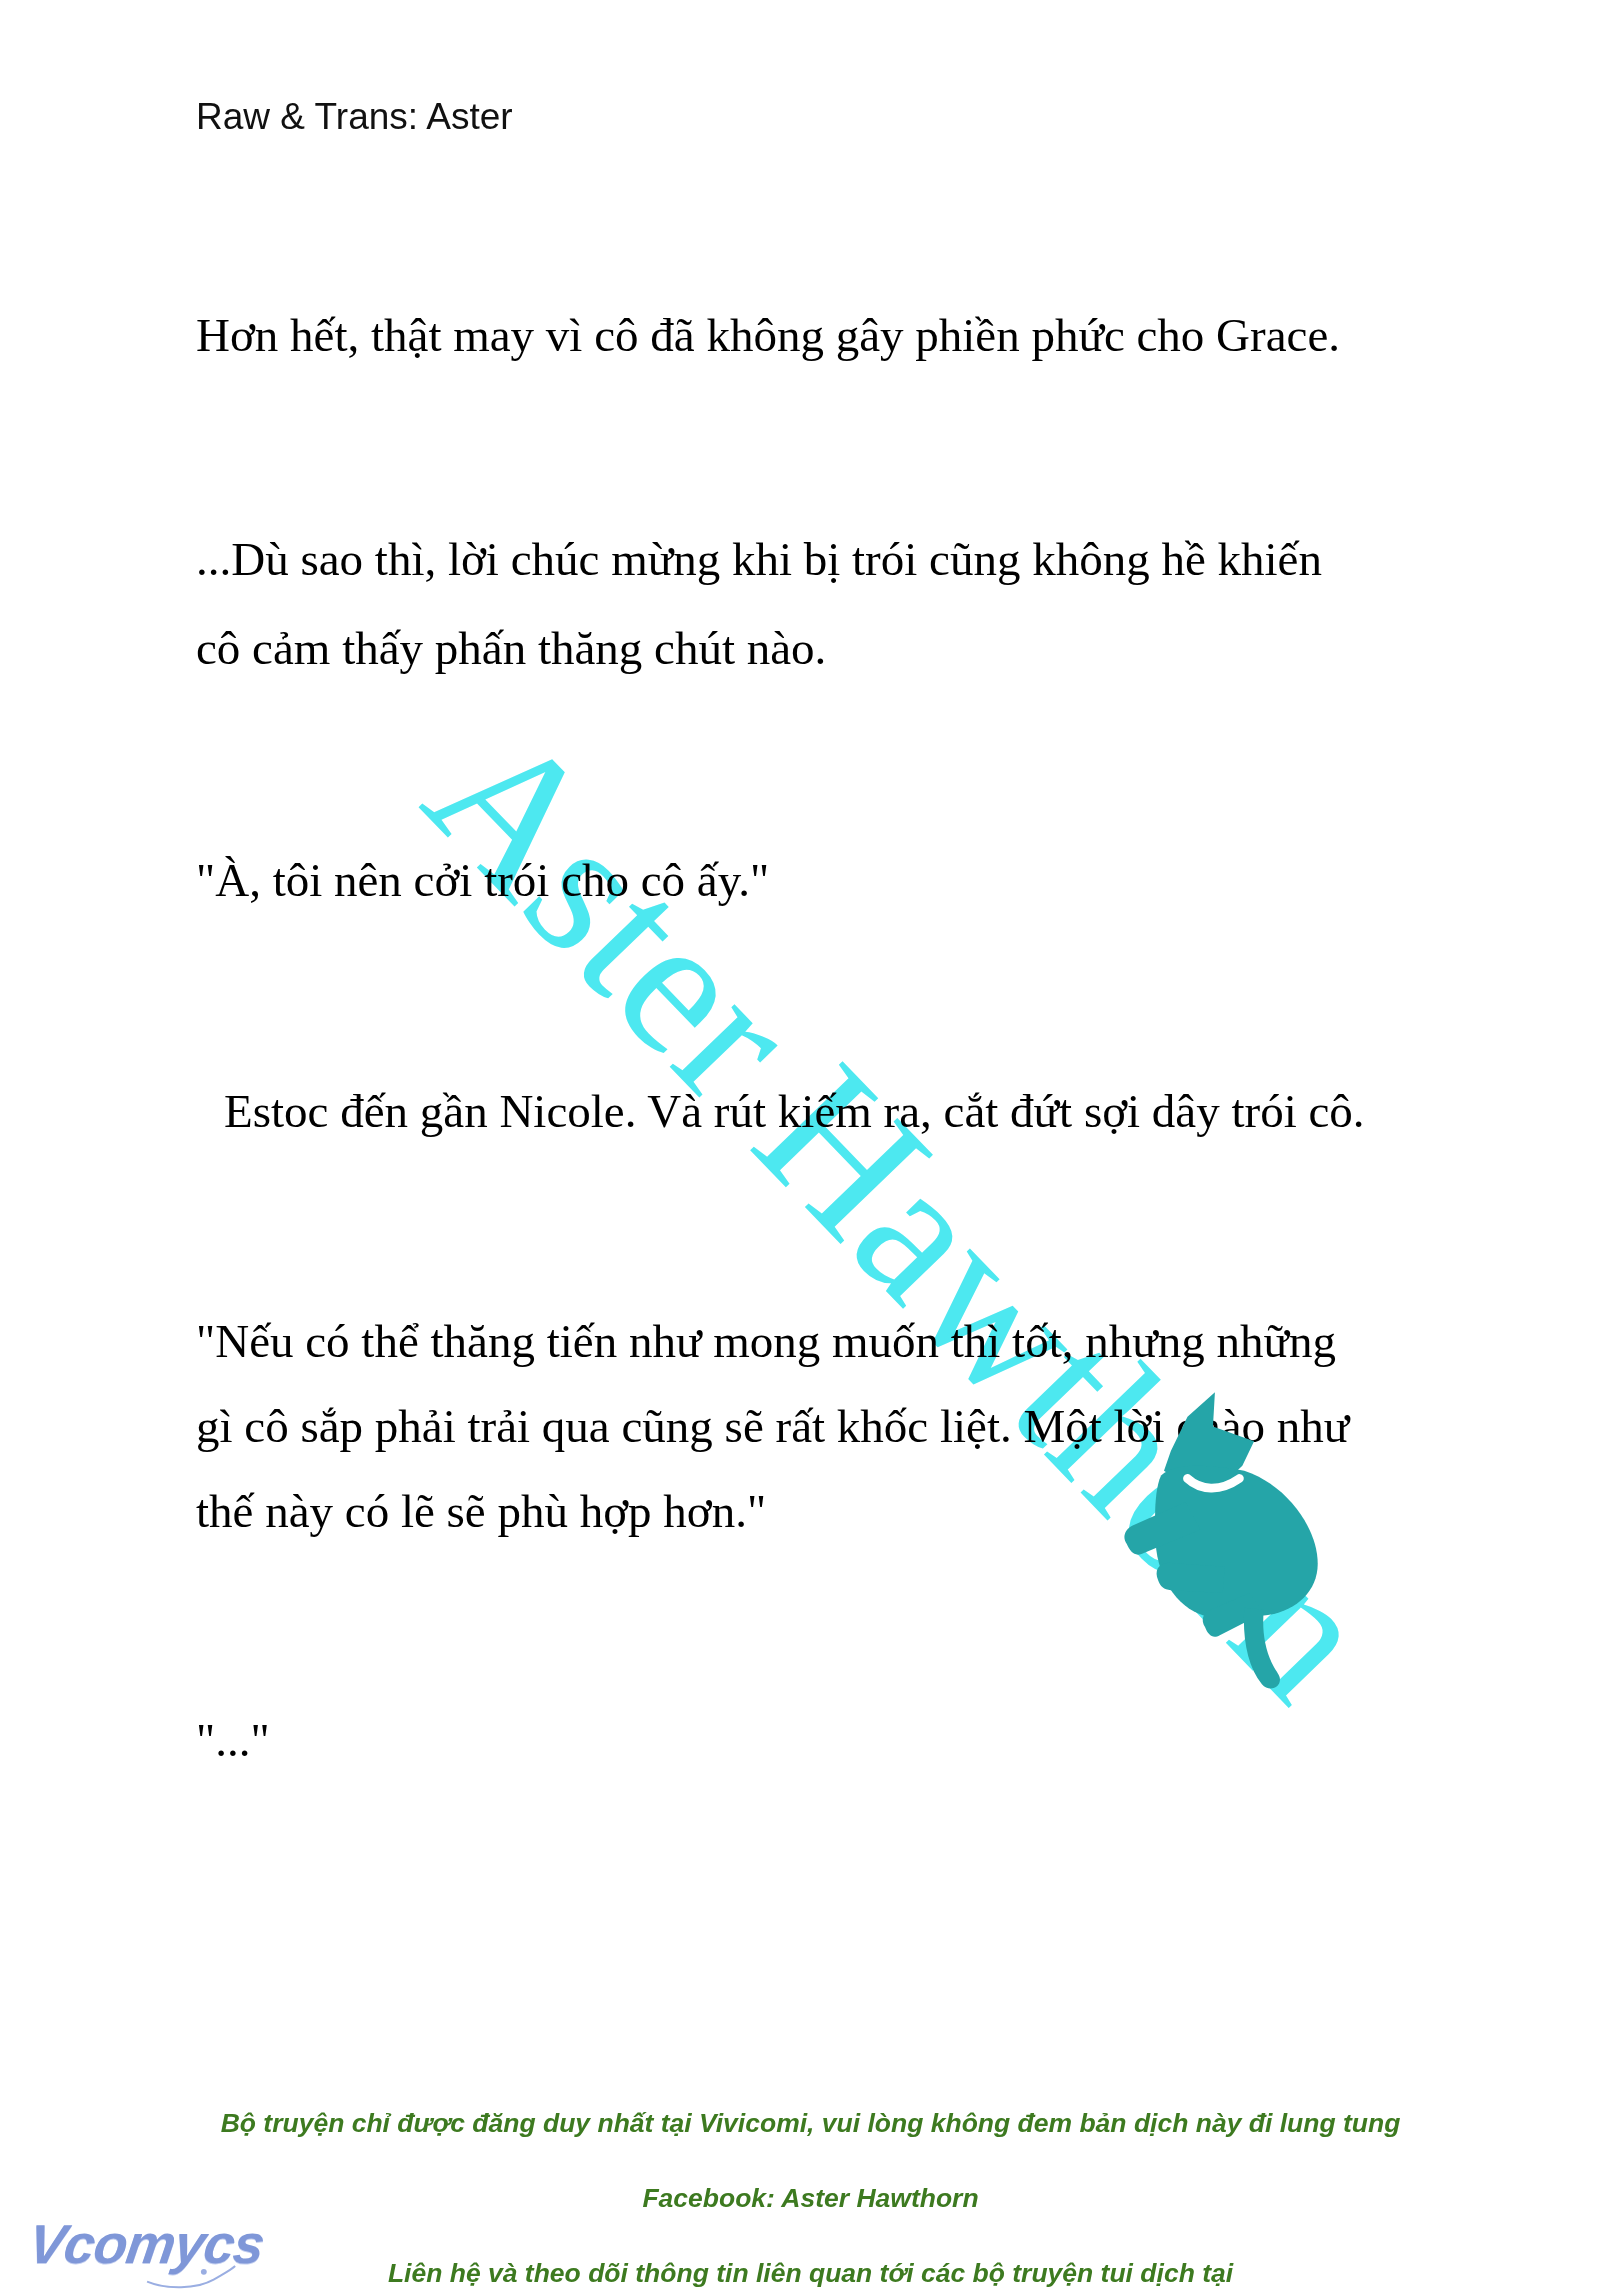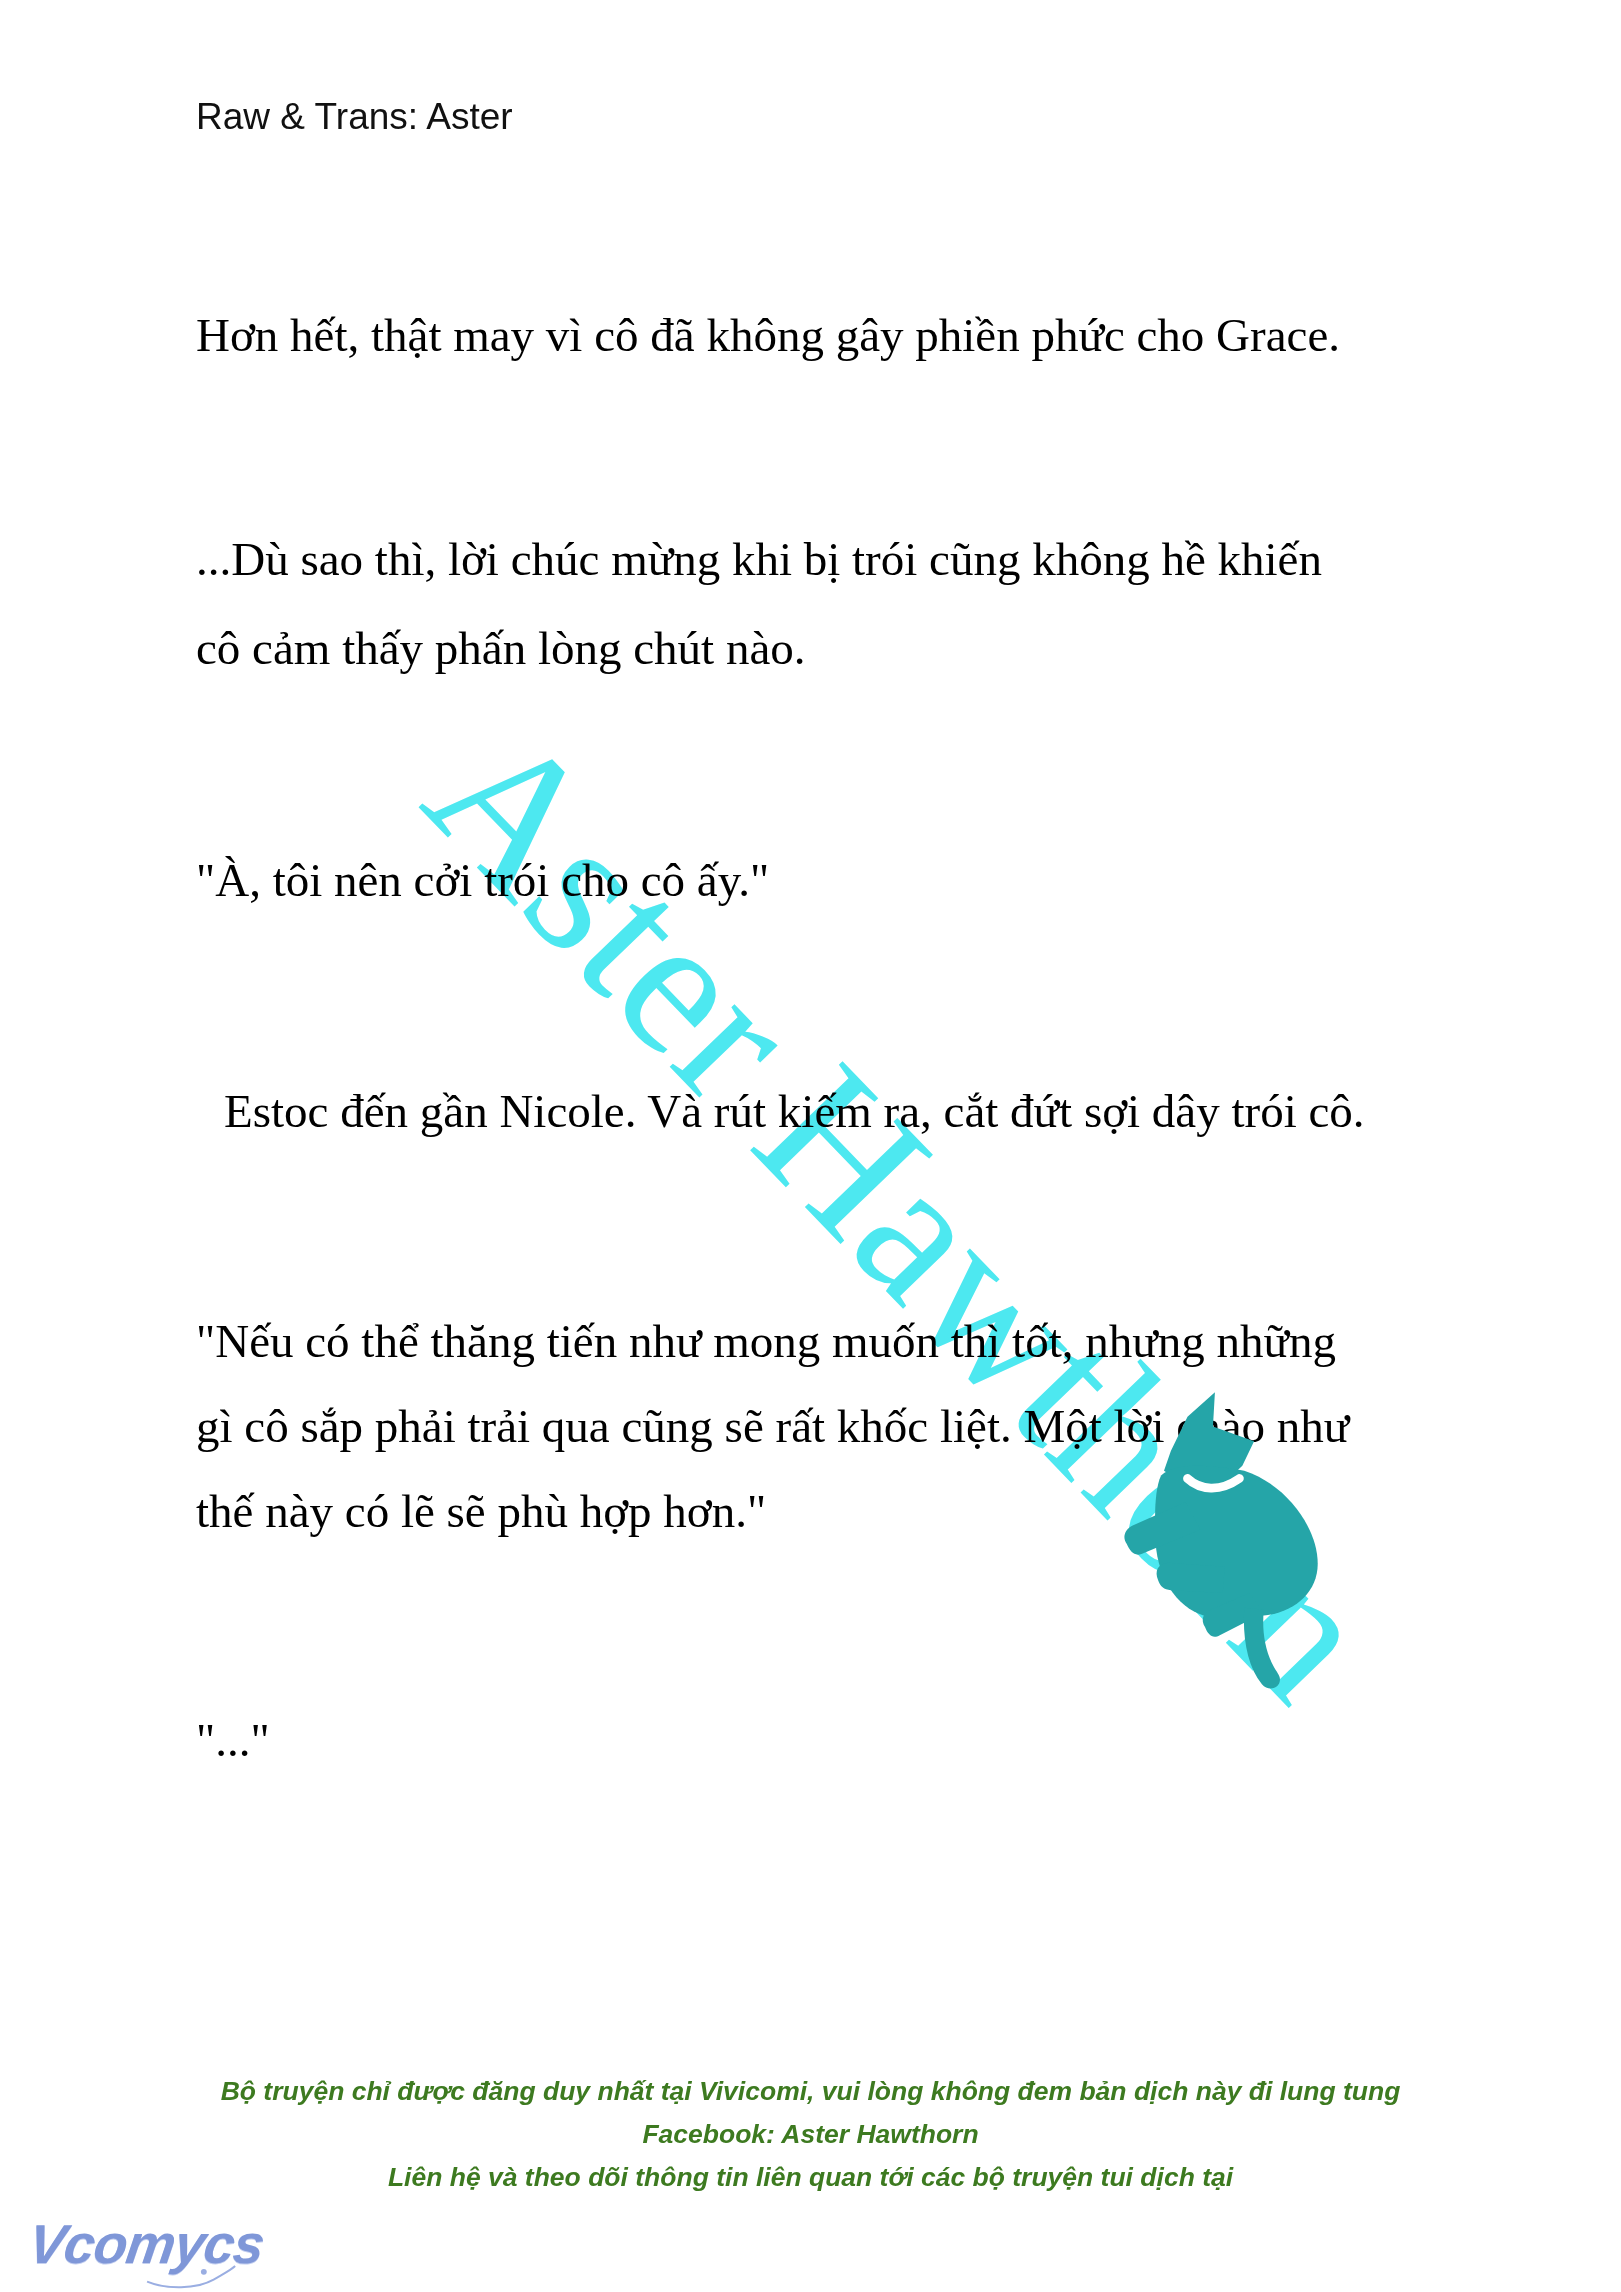--- a/index.html
+++ b/index.html
@@ -63,21 +63,21 @@
       width: 1621px;
       top: 2070px;
       text-align: center;
       font-family: "Liberation Sans", sans-serif;
       font-weight: bold;
       font-style: italic;
       font-size: 26.5px;
       color: #3d7a20;
       line-height: 43px;
     }
-    .footer div { white-space: nowrap; }
+    .footer div { white-space: nowrap; margin-top: 32px; }
     .logo {
       position: absolute;
       left: 29px;
       top: 2217px;
       font-family: "Liberation Sans", sans-serif;
       font-weight: bold;
       font-style: italic;
       font-size: 55px;
       letter-spacing: -1px;
       color: #7f97d8;
@@ -96,21 +96,21 @@
 </head>
 <body>
 
 <div class="header-credit">Raw &amp; Trans: Aster</div>
 
 <div class="watermark">Aster Hawthorn</div>
 
 <div>
   <div class="story-line" style="top:312px;">Hơn hết, thật may vì cô đã không gây phiền phức cho Grace.</div>
   <div class="story-line" style="top:536px;">...Dù sao thì, lời chúc mừng khi bị trói cũng không hề khiến</div>
-  <div class="story-line" style="top:625px;">cô cảm thấy phấn lòng chút nào.</div>
+  <div class="story-line" style="top:625px;">cô cảm thấy phấn thăng chút nào.</div>
   <div class="story-line" style="top:857px;">"À, tôi nên cởi trói cho cô ấy."</div>
   <div class="story-line" style="top:1088px;margin-left:28px;">Estoc đến gần Nicole. Và rút kiếm ra, cắt đứt sợi dây trói cô.</div>
   <div class="story-line" style="top:1318px;">"Nếu có thể thăng tiến như mong muốn thì tốt, nhưng những</div>
   <div class="story-line" style="top:1403px;">gì cô sắp phải trải qua cũng sẽ rất khốc liệt. Một lời chào như</div>
   <div class="story-line" style="top:1488px;">thế này có lẽ sẽ phù hợp hơn."</div>
   <div class="story-line" style="top:1717px;">"..."</div>
 </div>
 
 <svg class="cat" viewBox="0 0 240 320" xmlns="http://www.w3.org/2000/svg">
   <g fill="#25a5a8">

